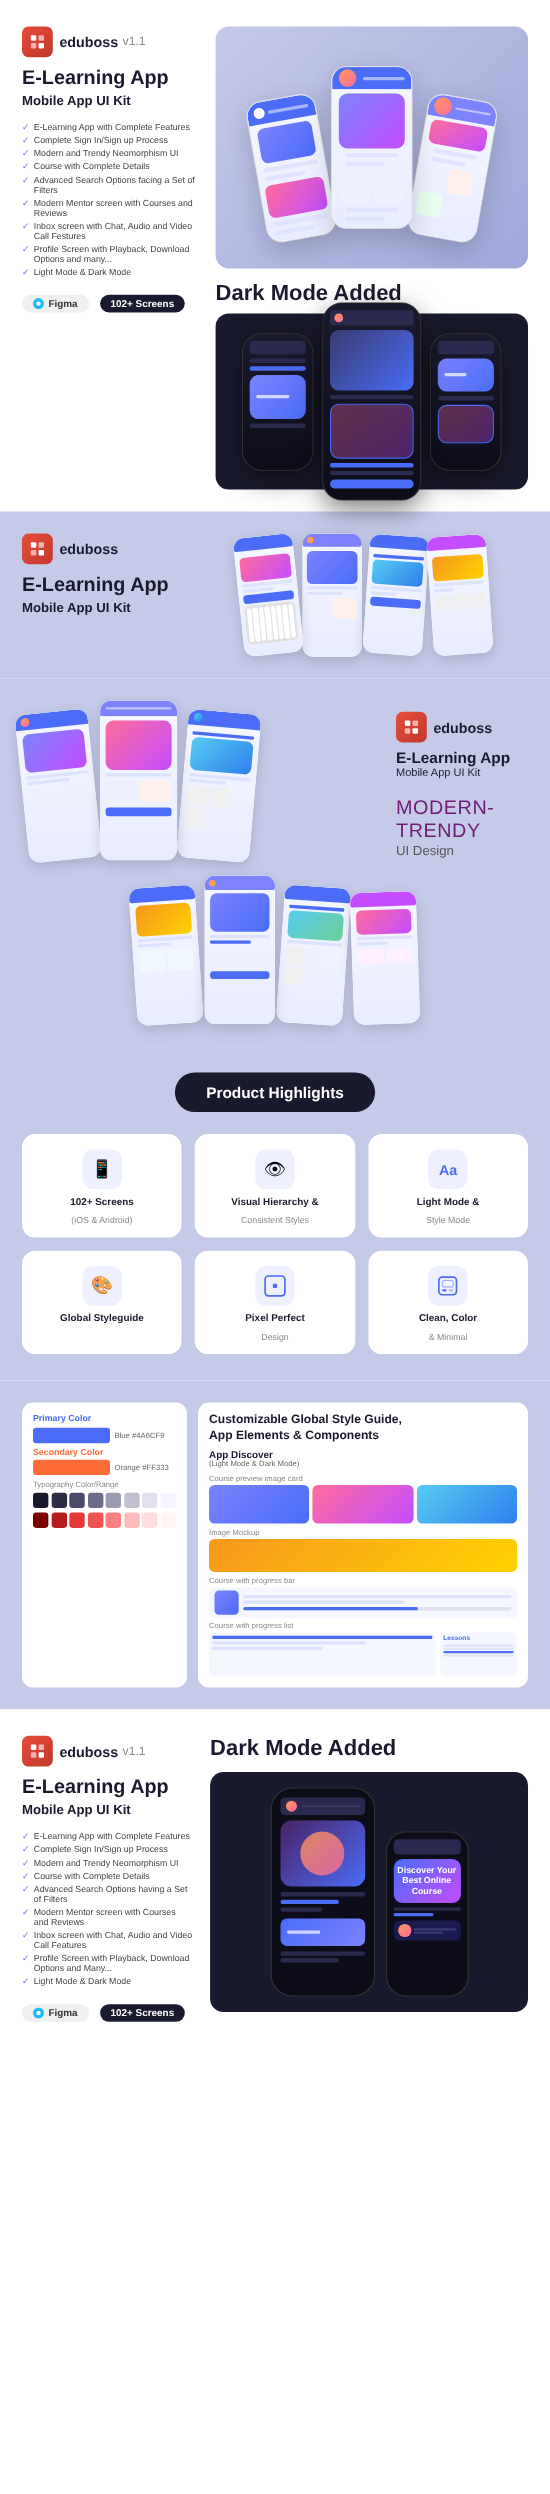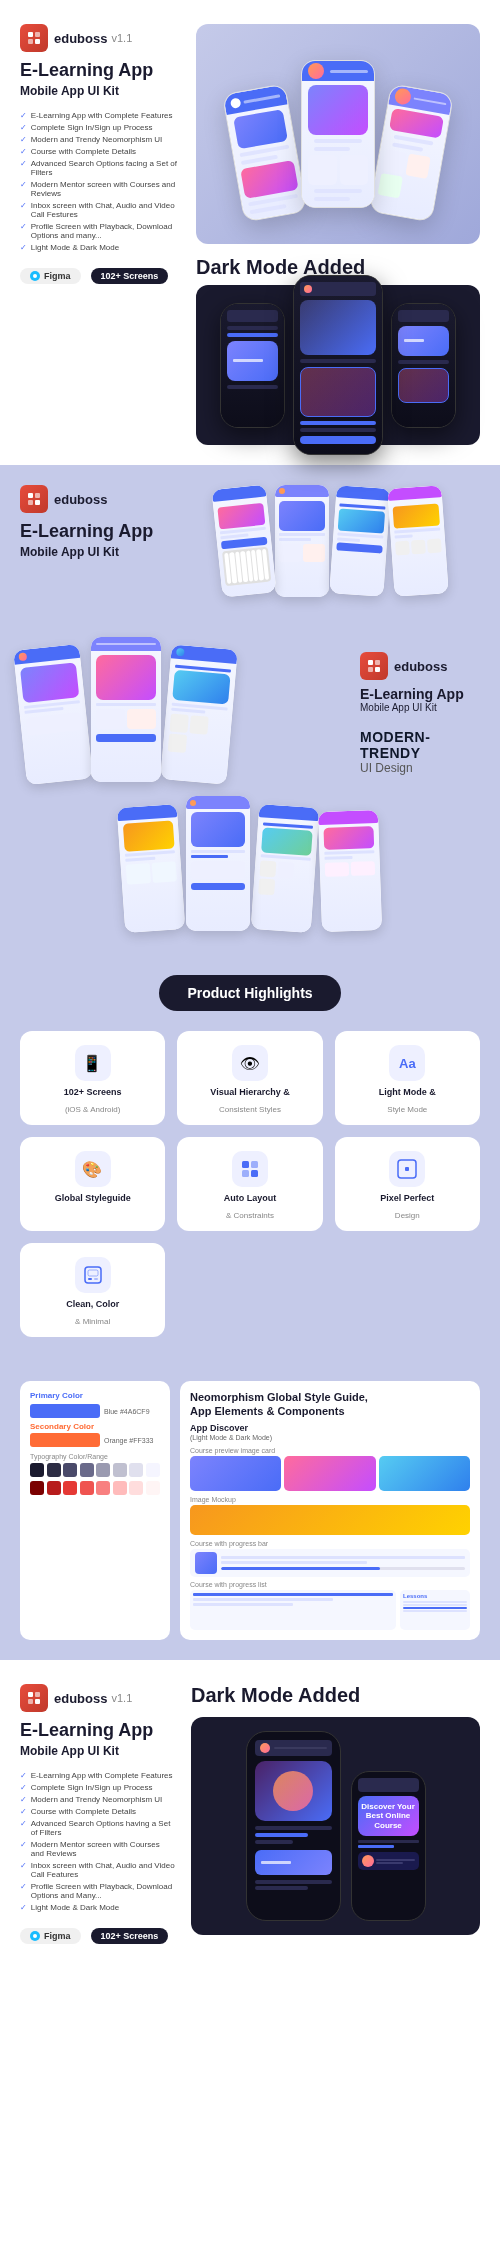--- a/index.html
+++ b/index.html
@@ -475,21 +475,21 @@
               <rect x="2" y="2" width="5" height="5" rx="1" fill="#fff"></rect>
               <rect x="9" y="2" width="5" height="5" rx="1" fill="#fff" opacity="0.6"></rect>
               <rect x="2" y="9" width="5" height="5" rx="1" fill="#fff" opacity="0.6"></rect>
               <rect x="9" y="9" width="5" height="5" rx="1" fill="#fff"></rect>
             </svg>
         </div>
         <span class="brand-name">eduboss</span>
       </div>
       <div style="font-size:14px; font-weight:800; color:#1a1a2e;">E-Learning App</div>
       <div style="font-size:10px; color:#1a1a2e; margin-bottom:16px;">Mobile App UI Kit</div>
-      <div style="font-size:14px; font-weight:700; color:#0f172a; text-transform:uppercase; letter-spacing:0.5px;">MODERN-TRENDY</div>
+      <div style="font-size:18px; font-weight:400; color:#701a75; text-transform:uppercase; letter-spacing:0.5px;">MODERN-TRENDY</div>
       <div style="font-size:12px; color:#555;">UI Design</div>
     </div>
   </div>
 
   <div style="display:flex; gap:5px; margin-top:14px; align-items:flex-end; justify-content:center;">
     <div class="mini-phone" style="width:60px; height:125px; transform:rotate(-4deg);">
       <div class="mini-screen">
         <div style="height:13px; background:#4a6cf7; border-radius:2px;"></div>
         <div style="padding:3px 5px;">
           <div style="height:28px; background:linear-gradient(135deg,#f7971e,#ffd200); border-radius:5px; margin-bottom:2px;"></div>
@@ -571,32 +571,20 @@
       <div class="highlight-label">Light Mode &amp;</div>
       <div class="highlight-sublabel">Style Mode</div>
     </div>
 
     <div class="highlight-card">
       <div class="highlight-icon">🎨</div>
       <div class="highlight-label">Global Styleguide</div>
       <div class="highlight-sublabel"></div>
     </div>
 
-    <div class="highlight-card">
-      <div class="highlight-icon">
-        <svg width="20" height="20" viewBox="0 0 20 20">
-            <rect x="2" y="2" width="7" height="7" rx="1.5" fill="#4a6cf7"></rect>
-            <rect x="11" y="2" width="7" height="7" rx="1.5" fill="#4a6cf7" opacity="0.5"></rect>
-            <rect x="2" y="11" width="7" height="7" rx="1.5" fill="#4a6cf7" opacity="0.5"></rect>
-            <rect x="11" y="11" width="7" height="7" rx="1.5" fill="#4a6cf7"></rect>
-          </svg>
-      </div>
-      <div class="highlight-label">Auto Layout</div>
-      <div class="highlight-sublabel">&amp; Constraints</div>
-    </div>
 
     <div class="highlight-card">
       <div class="highlight-icon">
         <svg width="20" height="20" viewBox="0 0 20 20">
             <rect x="1" y="1" width="18" height="18" rx="3" fill="none" stroke="#4a6cf7" stroke-width="1.5"></rect>
             <rect x="5" y="5" width="10" height="10" rx="2" fill="#eef0ff"></rect>
             <rect x="8" y="8" width="4" height="4" rx="1" fill="#4a6cf7"></rect>
           </svg>
       </div>
       <div class="highlight-label">Pixel Perfect</div>
@@ -653,21 +641,21 @@
         <div class="color-dot" style="background:#e53935;"></div>
         <div class="color-dot" style="background:#ef5350;"></div>
         <div class="color-dot" style="background:#f88080;"></div>
         <div class="color-dot" style="background:#fbb;"></div>
         <div class="color-dot" style="background:#fdd;"></div>
         <div class="color-dot" style="background:#fff5f5;"></div>
       </div>
     </div>
 
     <div style="flex:1; background:#fff; border-radius:10px; padding:10px;">
-      <div style="font-size:11px; font-weight:800; color:#1a1a2e; margin-bottom:2px;">Neomorphism Global Style Guide,</div>
+      <div style="font-size:11px; font-weight:800; color:#1a1a2e; margin-bottom:2px;">Customizable Global Style Guide,</div>
       <div style="font-size:11px; font-weight:800; color:#1a1a2e; margin-bottom:6px;">App Elements &amp; Components</div>
       <div style="font-size:9px; font-weight:700; color:#1a1a2e; margin-bottom:1px;">App Discover</div>
       <div style="font-size:7px; color:#666; margin-bottom:6px;">(Light Mode &amp; Dark Mode)</div>
 
       <div style="font-size:7px; color:#888; margin-bottom:2px;">Course preview image card</div>
       <div style="display:flex; gap:3px; margin-bottom:5px;">
         <div style="flex:1; height:35px; background:linear-gradient(135deg,#7c83fd,#4a6cf7); border-radius:5px;"></div>
         <div style="flex:1; height:35px; background:linear-gradient(135deg,#ff6b9d,#c44dff); border-radius:5px;"></div>
         <div style="flex:1; height:35px; background:linear-gradient(135deg,#56ccf2,#2f80ed); border-radius:5px;"></div>
       </div>

